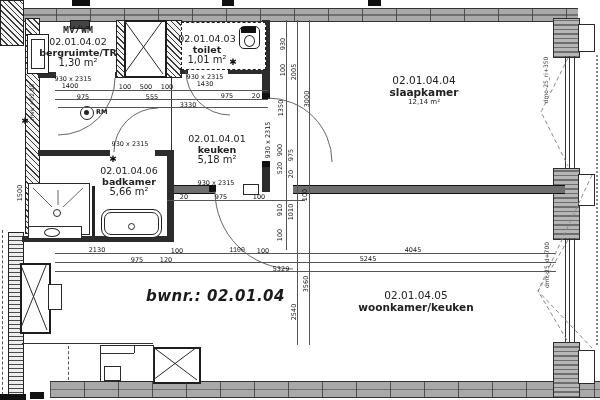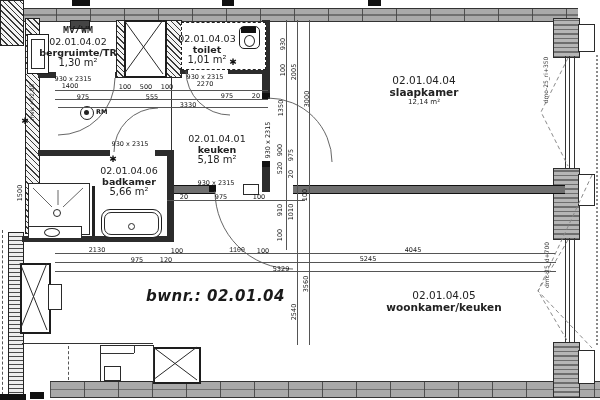--- a/index.html
+++ b/index.html
@@ -182,37 +182,37 @@
   <div class="room" style="left:174px;top:133px;width:86px;">
     <div class="code">02.01.04.01</div>
     <div class="name">keuken</div>
     <div class="area">5,18 m²</div>
   </div>
   <div class="room" style="left:89px;top:165px;width:80px;">
     <div class="code">02.01.04.06</div>
     <div class="name">badkamer</div>
     <div class="area">5,66 m²</div>
   </div>
-  <div class="room big" style="left:384px;top:289px;width:120px;">
+  <div class="room big" style="left:356px;top:289px;width:120px;">
     <div class="code">02.01.04.05</div>
     <div class="name">woonkamer/keuken</div>
   </div>
   <div class="bwnr" style="left:146px;top:287px;font-style:italic;">bwnr.: 02.01.04</div>
 
   <div id="annot-layer">
       <span class="lbl" style="left: 73px; top: 79px;">930 x 2315</span>
       <span class="lbl" style="left: 70px; top: 86px;">1400</span>
       <span class="lbl" style="left: 125px; top: 87px;">100</span>
       <span class="lbl" style="left: 146px; top: 87px;">500</span>
       <span class="lbl" style="left: 167px; top: 87px;">100</span>
       <span class="lbl" style="left: 83px; top: 97px;">975</span>
       <span class="lbl" style="left: 152px; top: 97px;">555</span>
       <span class="lbl" style="left: 140px; top: 105px; margin-left: 48px;">3330</span>
       <span class="lbl" style="left: 205px; top: 77px;">930 x 2315</span>
-      <span class="lbl" style="left: 205px; top: 84px;">2270</span>
+      <span class="lbl" style="left: 205px; top: 84px;">1430</span>
       <span class="lbl" style="left: 227px; top: 96px;">975</span>
       <span class="lbl" style="left: 256px; top: 96px;">20</span>
       <span class="lbl" style="left: 130px; top: 144px;">930 x 2315</span>
       <span class="lbl" style="left: 216px; top: 183px;">930 x 2315</span>
       <span class="lbl rot" style="left: 268px; top: 140px;">930 x 2315</span>
       <span class="lbl" style="left: 184px; top: 197px;">20</span>
       <span class="lbl" style="left: 221px; top: 197px;">975</span>
       <span class="lbl" style="left: 259px; top: 197px;">100</span>
       <span class="lbl" style="left: 97px; top: 250px;">2130</span>
       <span class="lbl" style="left: 177px; top: 251px;">100</span>

